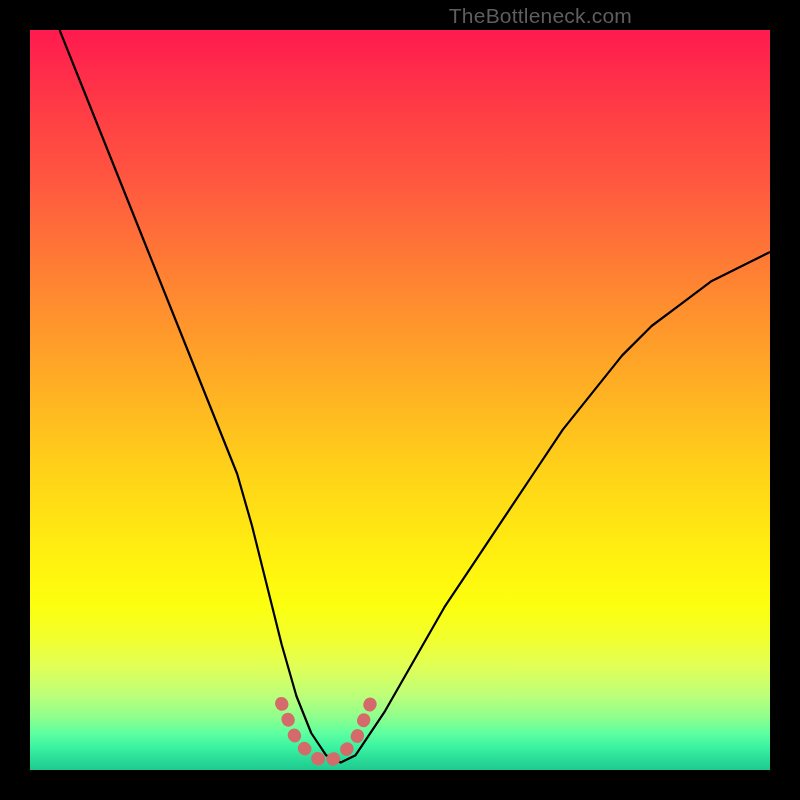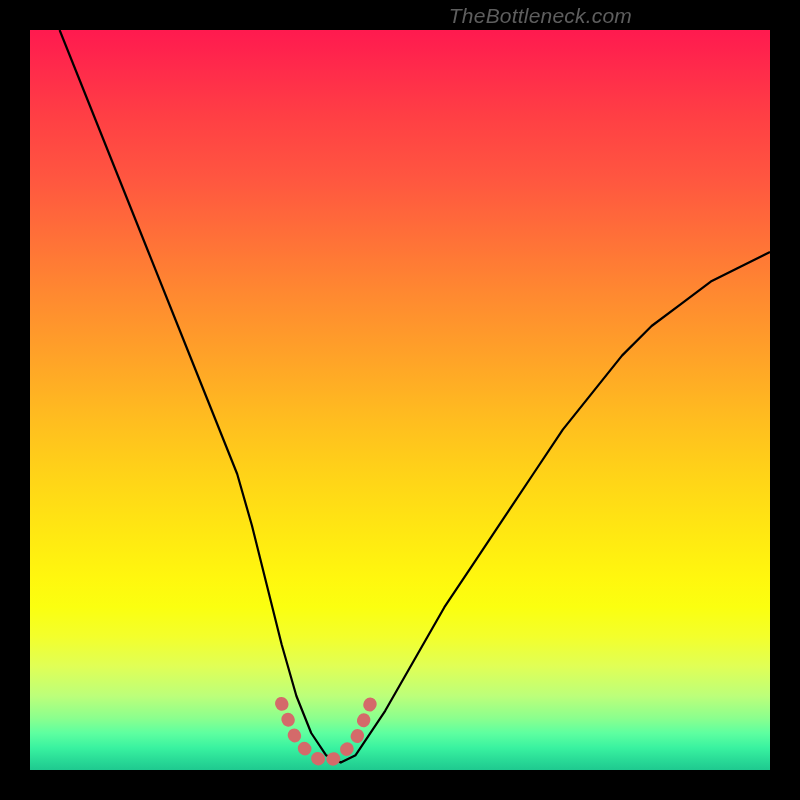--- a/index.html
+++ b/index.html
@@ -11,21 +11,20 @@
     overflow: hidden;
     font-family: Arial, Helvetica, sans-serif;
   }
   .frame {
     position: absolute;
     left: 0;
     top: 0;
     width: 640px;
     height: 800px;
     background: #000;
-    font-style: italic;
   }
   .plot-area {
     position: absolute;
     left: 30px;
     top: 30px;
     width: 740px;
     height: 740px;
     overflow: hidden;
   }
   .gradient-bg {

